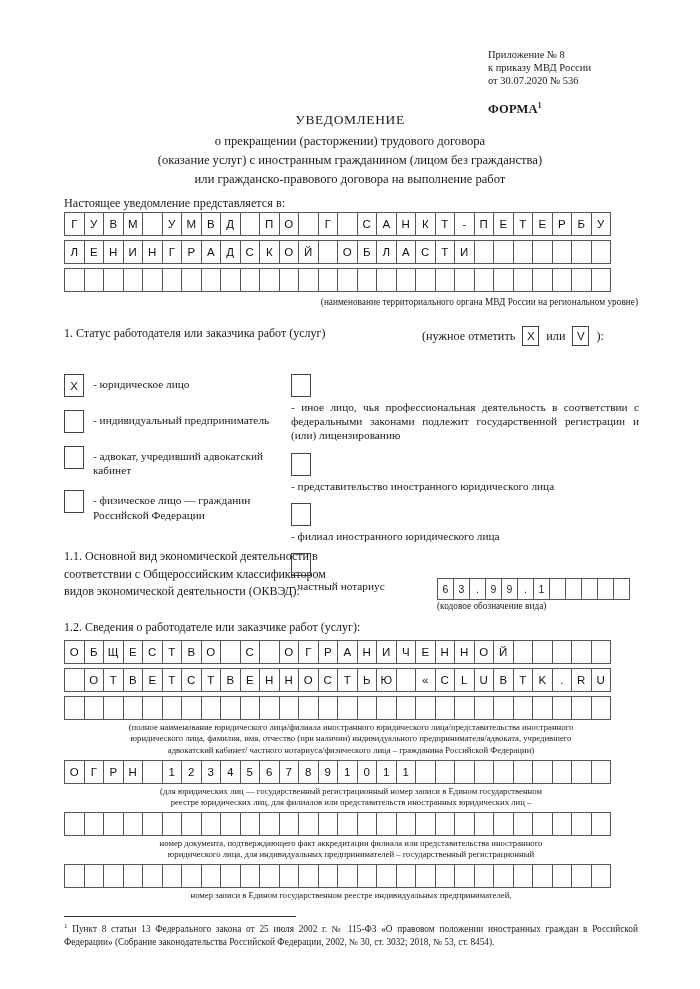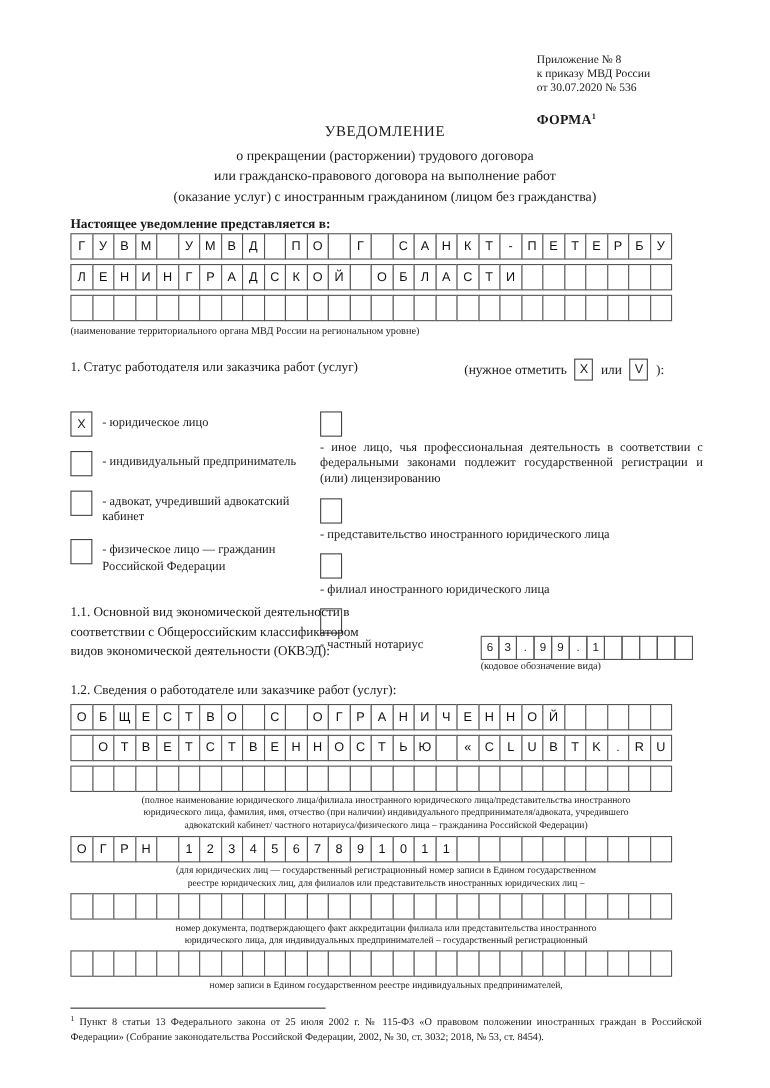--- a/index.html
+++ b/index.html
@@ -65,21 +65,20 @@
     font-size: 12.6px;
     line-height: 19px;
   }
 
   
   .intro-line {
     position: absolute;
     left: 64px;
     top: 196px;
     font-size: 12.2px;
-    font-weight: bold;
   }
 
   
   .grid-row {
     position: absolute;
     left: 64px;
     display: flex;
     height: 24px;
   }
   .grid-row .cell {
@@ -95,21 +94,21 @@
     font-family: "Liberation Sans", sans-serif;
     color: #111;
     background: #fff;
   }
 
   
   .caption {
     position: absolute;
     left: 64px;
     width: 574px;
-    text-align: left;
+    text-align: right;
     font-size: 9.3px;
     line-height: 12.4px;
     color: #1a1a1a;
   }
 
   
   .sec1 {
     position: absolute;
     left: 64px;
     top: 326px;
@@ -261,22 +260,22 @@
     <div>Приложение № 8</div>
     <div>к приказу МВД России</div>
     <div>от 30.07.2020 № 536</div>
     <div class="form-word"><span>ФОРМА</span><sup>1</sup></div>
   </div>
 
   <div class="title-block">
     <div class="title-main">УВЕДОМЛЕНИЕ</div>
     <div class="title-sub">
       <div>о прекращении (расторжении) трудового договора</div>
+      <div>(оказание услуг) с иностранным гражданином (лицом без гражданства)</div>
       <div>или гражданско-правового договора на выполнение работ</div>
-      <div>(оказание услуг) с иностранным гражданином (лицом без гражданства)</div>
     </div>
   </div>
 
   <div class="intro-line">Настоящее уведомление представляется в:</div>
 
   <div class="grid-row" id="organ-row-1" style="top:212px">
       <div class="cell">Г</div>
       <div class="cell">У</div>
       <div class="cell">В</div>
       <div class="cell">М</div>

